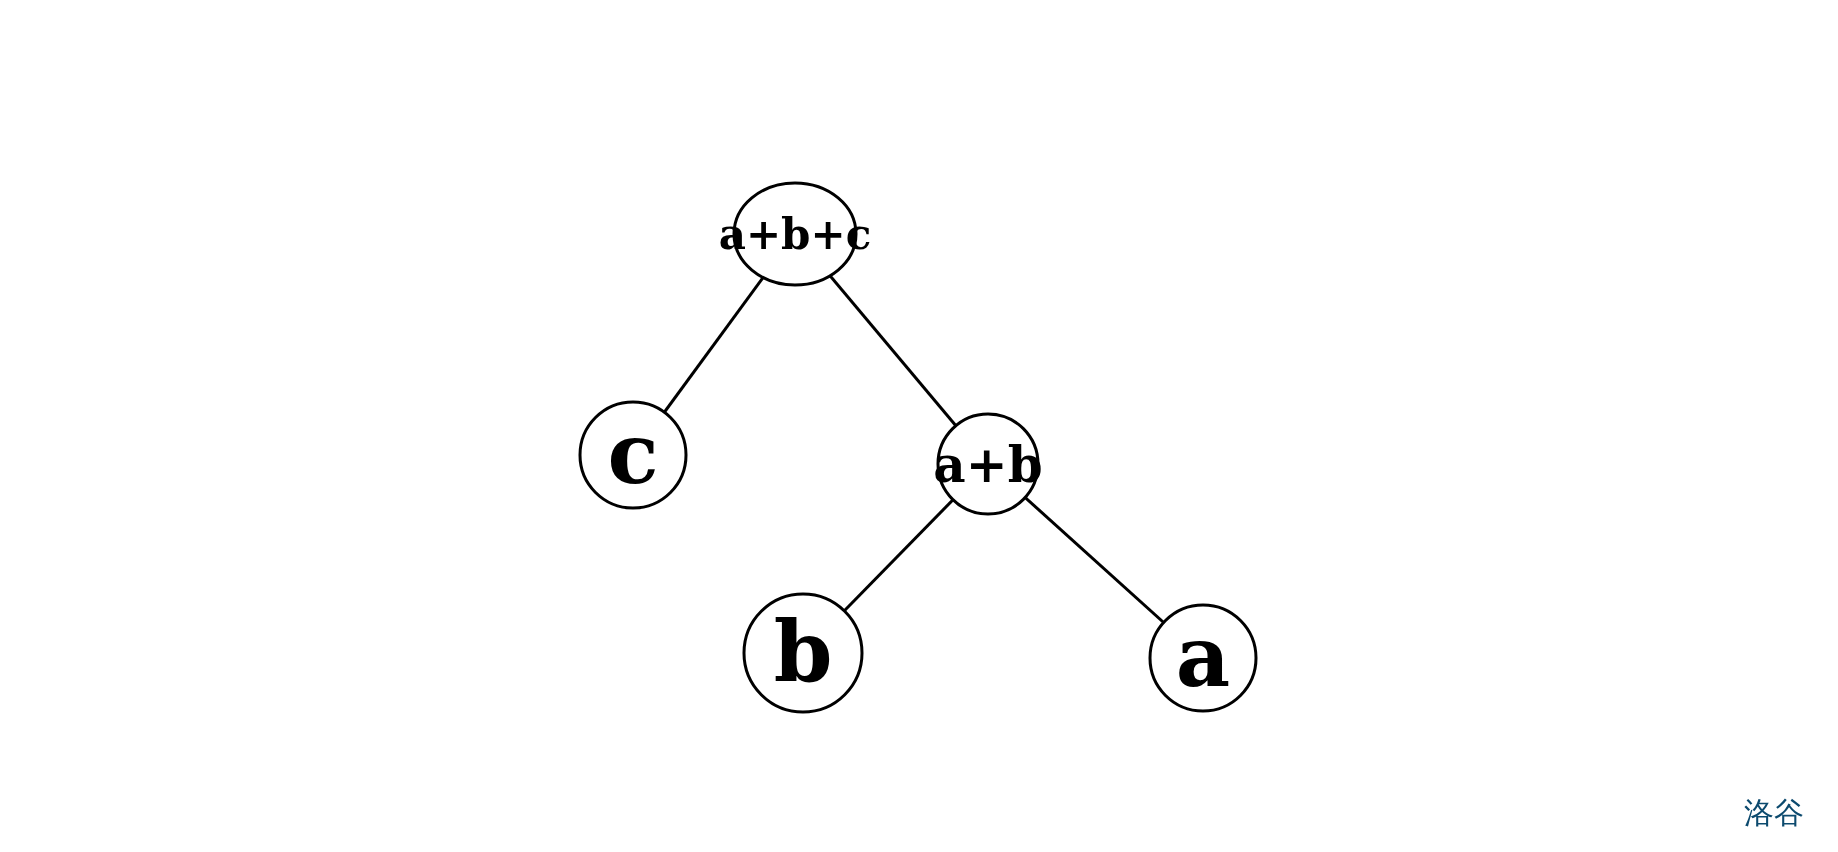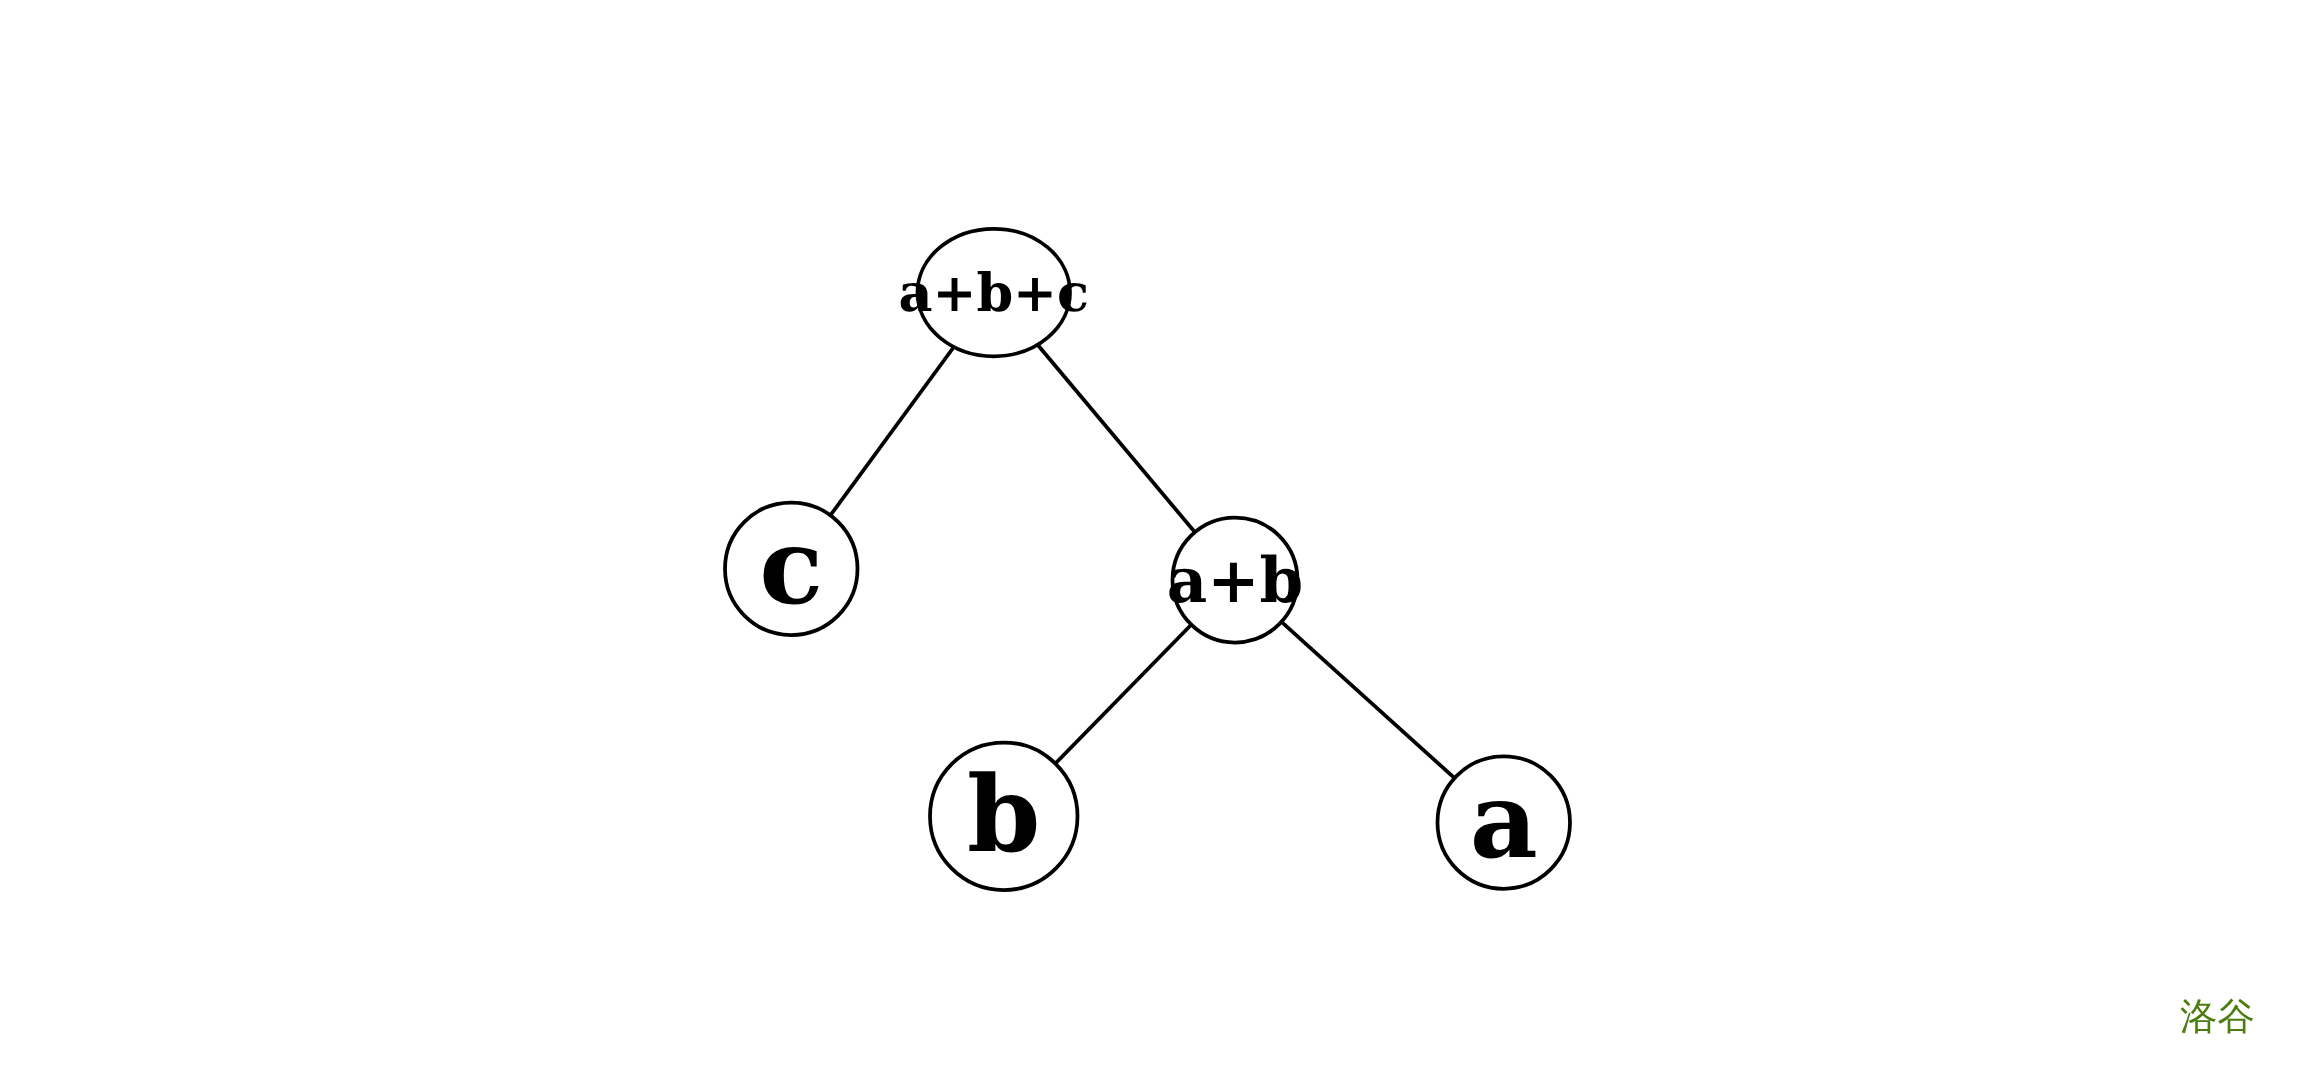--- a/index.html
+++ b/index.html
@@ -23,21 +23,21 @@
   }
   svg text.root-label { font-size: 42px; }
   svg text.mid-label  { font-size: 50px; }
   svg text.leaf-label { font-size: 84px; }
   .watermark {
     position: absolute;
     right: 34px;
     bottom: 18px;
     font-family: "DejaVu Sans", "Liberation Sans", sans-serif;
     font-size: 30px;
-    color: #4d7c0f;
+    color: #0c4a6e;
     user-select: none;
   }
 </style>
 </head>
 <body>
 
 <div class="canvas">
   <svg width="1838" height="852" viewBox="0 0 1838 852">
 
     <g stroke="#000000" stroke-width="3">

